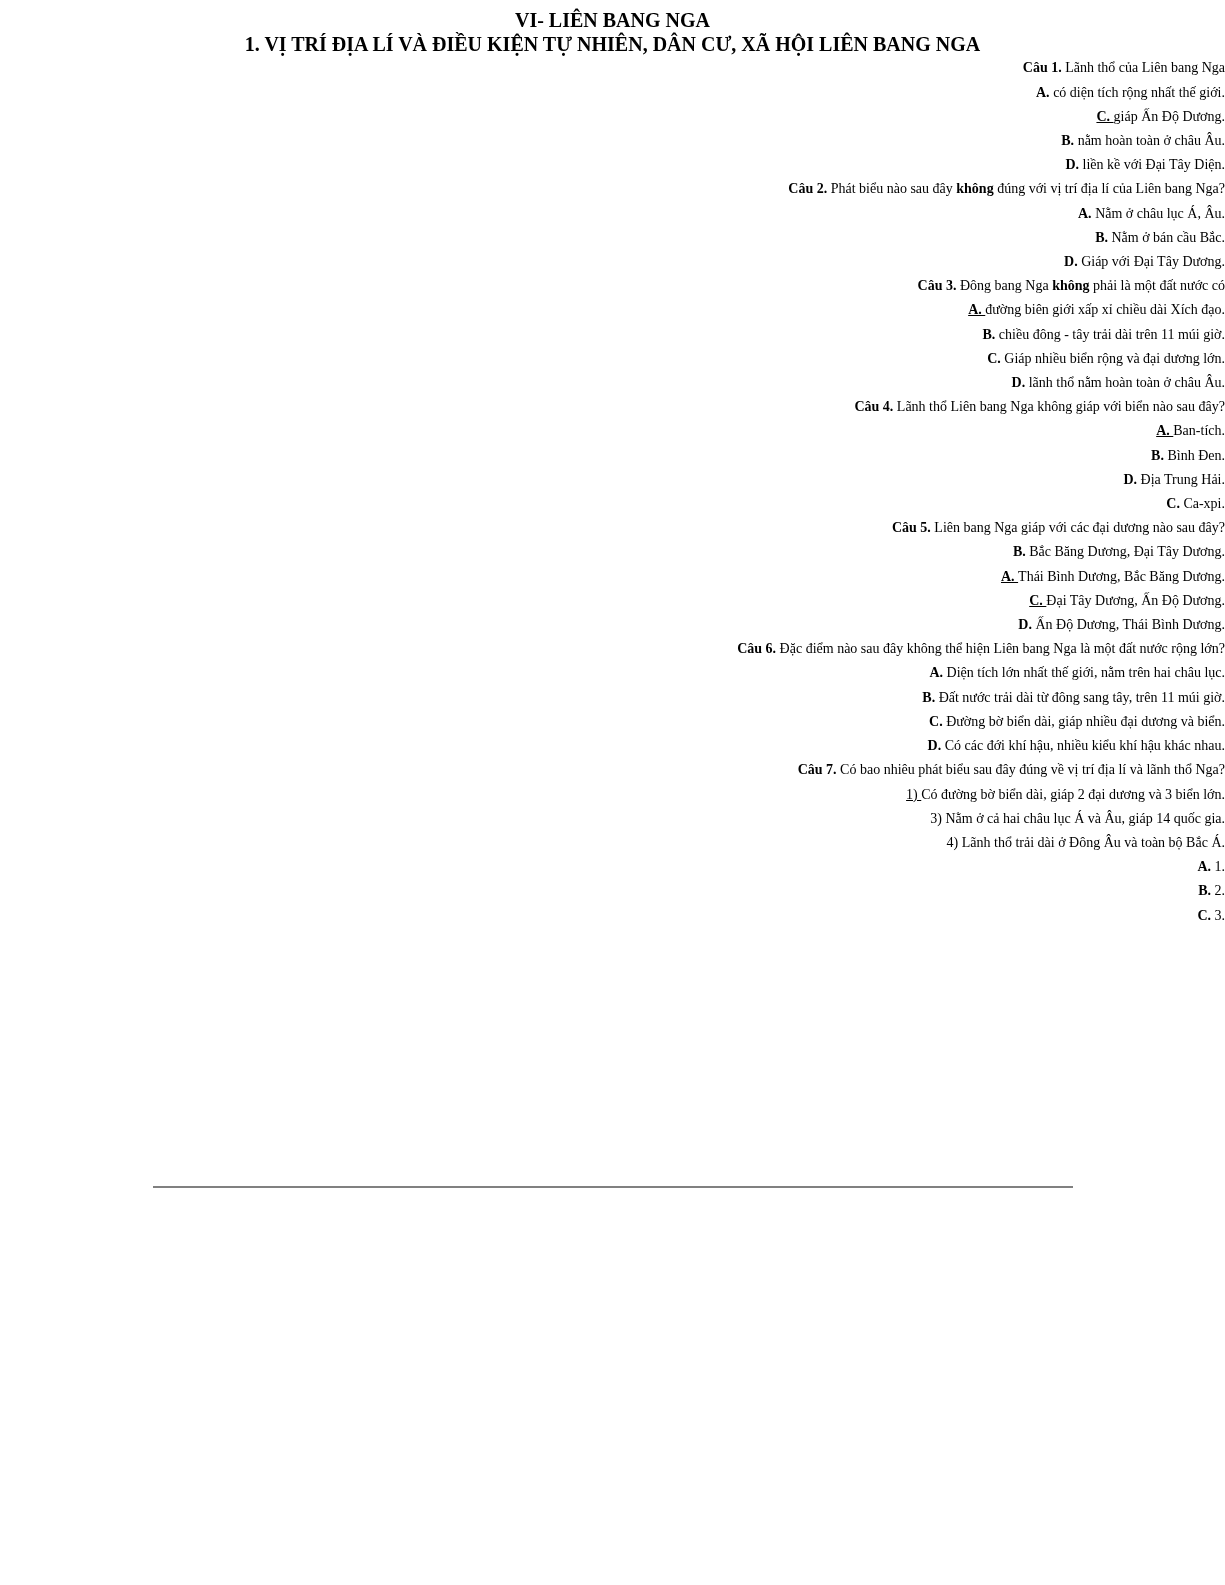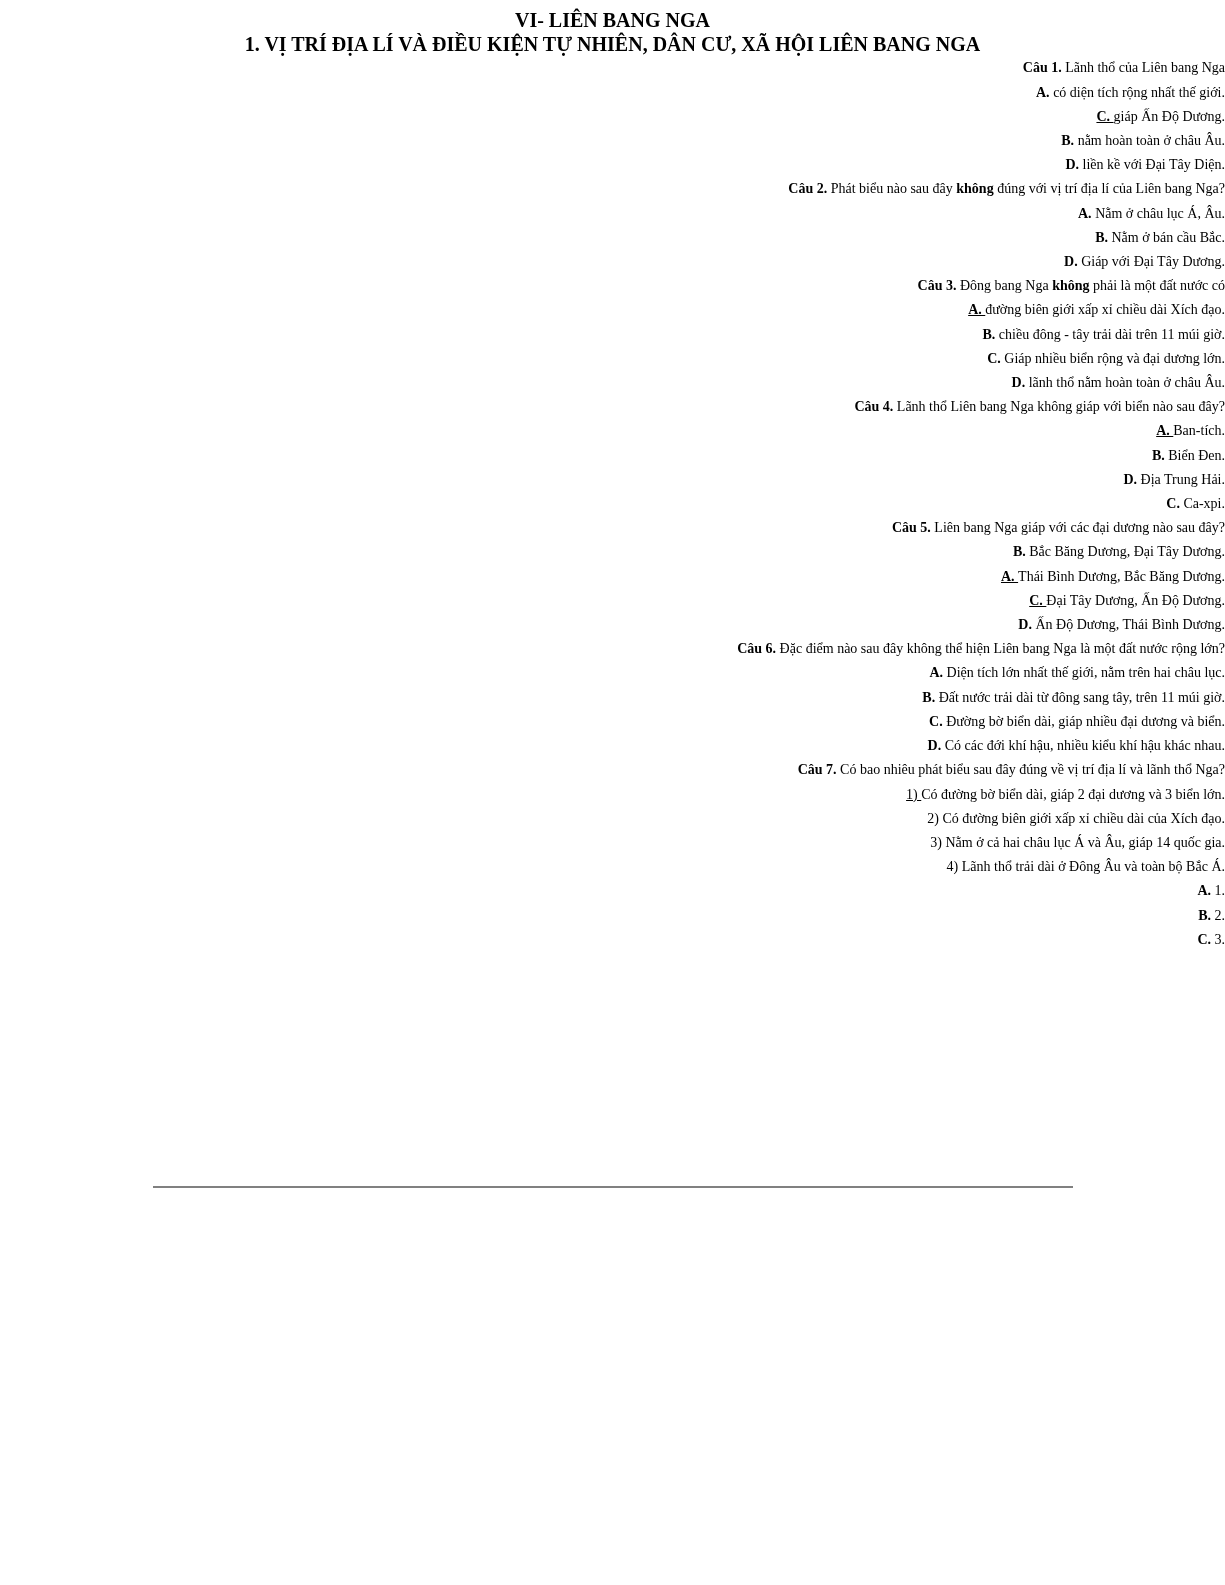--- a/index.html
+++ b/index.html
@@ -76,42 +76,41 @@
       <div class="question">
         <p class="line stem"><b class="qlabel">Câu 3.&nbsp;</b><span>Đông bang Nga </span><b>không</b><span> phải là một đất nước có</span></p>
         <p class="line indent"><b class="okey u">A.&nbsp;</b><span>đường biên giới xấp xỉ chiều dài Xích đạo.</span></p>
         <p class="line indent"><b class="okey">B.&nbsp;</b><span>chiều đông - tây trải dài trên 11 múi giờ.</span></p>
         <p class="line indent"><b class="okey">C.&nbsp;</b><span>Giáp nhiều biển rộng và đại dương lớn.</span></p>
         <p class="line indent"><b class="okey">D.&nbsp;</b><span>lãnh thổ nằm hoàn toàn ở châu Âu.</span></p>
       </div>
       <div class="question">
         <p class="line stem"><b class="qlabel">Câu 4.&nbsp;</b><span>Lãnh thổ Liên bang Nga không giáp với biển nào sau đây?</span></p>
         <p class="line indent"><b class="okey u">A.&nbsp;</b><span>Ban-tích.</span></p>
-        <p class="line indent"><b class="okey">B.&nbsp;</b><span>Biển Đen.</span></p>
+        <p class="line indent"><b class="okey">B.&nbsp;</b><span>Bình Đen.</span></p>
         <p class="line indent"><b class="okey">D.&nbsp;</b><span>Địa Trung Hải.</span></p>
         <p class="line indent"><b class="okey">C.&nbsp;</b><span>Ca-xpi.</span></p>
       </div>
       <div class="question">
         <p class="line stem"><b class="qlabel">Câu 5.&nbsp;</b><span>Liên bang Nga giáp với các đại dương nào sau đây?</span></p>
         <p class="line indent"><b class="okey">B.&nbsp;</b><span>Bắc Băng Dương, Đại Tây Dương.</span></p>
         <p class="line indent"><b class="okey u">A.&nbsp;</b><span>Thái Bình Dương, Bắc Băng Dương.</span></p>
         <p class="line indent"><b class="okey u">C.&nbsp;</b><span>Đại Tây Dương, Ấn Độ Dương.</span></p>
         <p class="line indent"><b class="okey">D.&nbsp;</b><span>Ấn Độ Dương, Thái Bình Dương.</span></p>
       </div>
       <div class="question">
         <p class="line stem"><b class="qlabel">Câu 6.&nbsp;</b><span>Đặc điểm nào sau đây không thể hiện Liên bang Nga là một đất nước rộng lớn?</span></p>
         <p class="line indent"><b class="okey">A.&nbsp;</b><span>Diện tích lớn nhất thế giới, nằm trên hai châu lục.</span></p>
         <p class="line indent"><b class="okey">B.&nbsp;</b><span>Đất nước trải dài từ đông sang tây, trên 11 múi giờ.</span></p>
         <p class="line indent"><b class="okey">C.&nbsp;</b><span>Đường bờ biển dài, giáp nhiều đại dương và biển.</span></p>
         <p class="line indent"><b class="okey">D.&nbsp;</b><span>Có các đới khí hậu, nhiều kiểu khí hậu khác nhau.</span></p>
       </div>
       <div class="question">
         <p class="line stem"><b class="qlabel">Câu 7.&nbsp;</b><span>Có bao nhiêu phát biểu sau đây đúng về vị trí địa lí và lãnh thổ Nga?</span></p>
         <p class="line indent"><span class="skey u">1)&nbsp;</span><span>Có đường bờ biển dài, giáp 2 đại dương và 3 biển lớn.</span></p>
-        <p class="line indent"><span class="skey">2)&nbsp;</span><span>Có đường biên giới xấp xỉ chiều dài của Xích đạo.</span></p>
         <p class="line indent"><span class="skey">3)&nbsp;</span><span>Nằm ở cả hai châu lục Á và Âu, giáp 14 quốc gia.</span></p>
         <p class="line indent"><span class="skey">4)&nbsp;</span><span>Lãnh thổ trải dài ở Đông Âu và toàn bộ Bắc Á.</span></p>
         <p class="line indent"><b class="okey">A.&nbsp;</b><span>1.</span></p>
         <p class="line indent"><b class="okey">B.&nbsp;</b><span>2.</span></p>
         <p class="line indent"><b class="okey">C.&nbsp;</b><span>3.</span></p>
       </div>
     </div>
   <div class="divider" style="background: rgb(128, 128, 128);"></div>
   <div class="footer-bar" style="background: rgb(23, 23, 63);"></div>
 </div>

